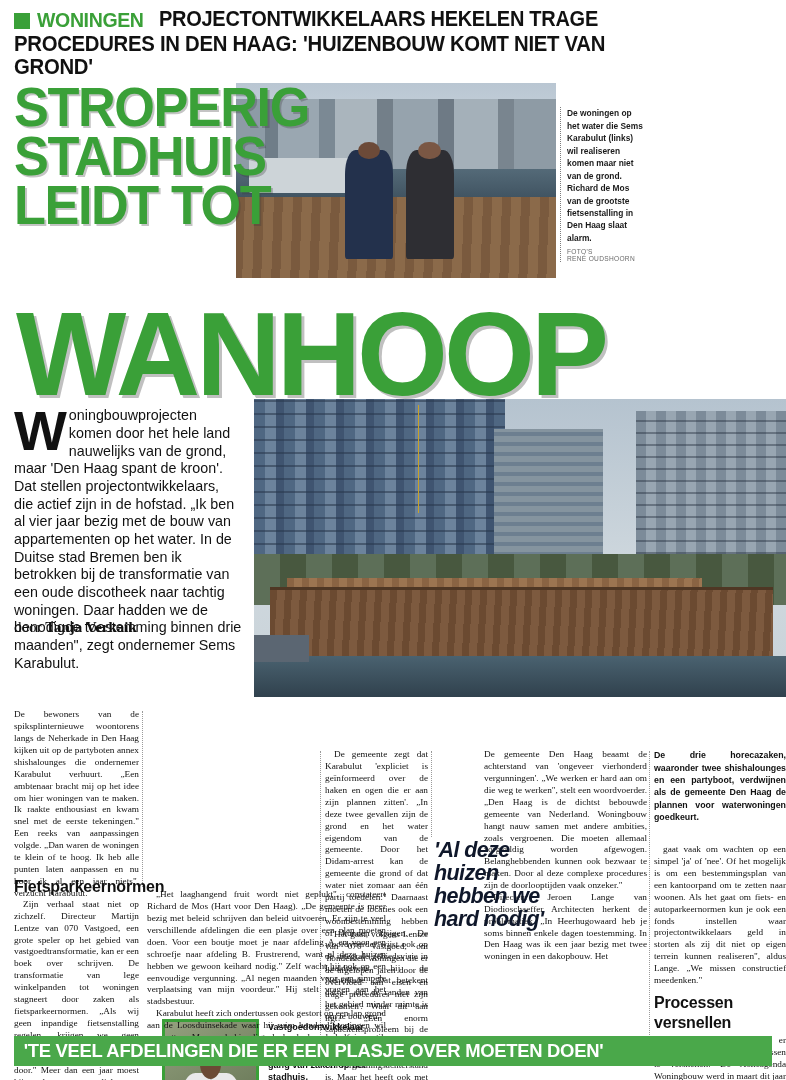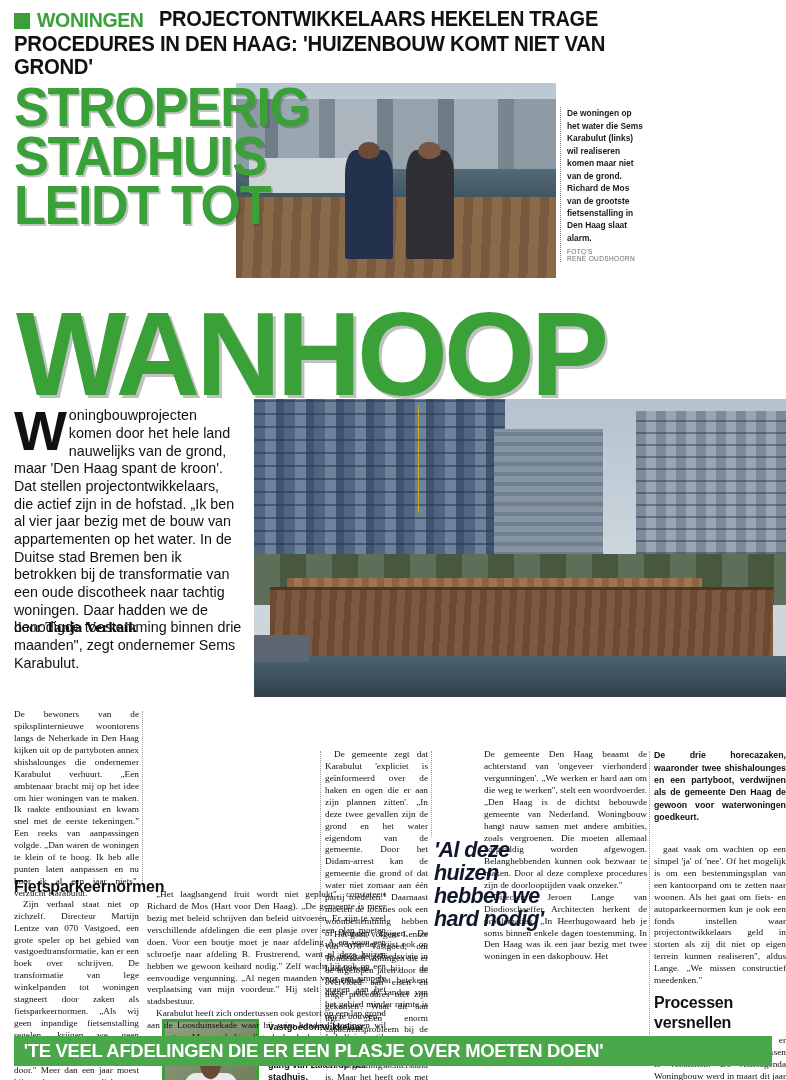--- a/index.html
+++ b/index.html
@@ -348,21 +348,21 @@
     </div>
 
     <div class="col" id="col4"></div>
 
     <div class="col" id="col5">
       <p class="noind">De gemeente Den Haag beaamt de achterstand van 'ongeveer vierhonderd vergunningen'. „We werken er hard aan om die weg te werken", stelt een woordvoerder. „Den Haag is de dichtst bebouwde gemeente van Nederland. Woningbouw hangt nauw samen met andere ambities, zoals vergroenen. Die moeten allemaal zorgvuldig worden afgewogen. Belanghebbenden kunnen ook bezwaar te maken. Door al deze complexe procedures zijn de doorlooptijden vaak onzeker."</p>
       <p>Directeur Jeroen Lange van Diodioschaeffer Architecten herkent de problematiek. „In Heerhugowaard heb je soms binnen enkele dagen toestemming. In Den Haag was ik een jaar bezig met twee woningen in een dakopbouw. Het</p>
     </div>
 
     <div class="col" id="col6">
-      <p class="noind" style="font-family:'Liberation Sans',sans-serif; font-weight:bold; font-size:8.8px; line-height:1.4;">De drie horecazaken, waaronder twee shishalounges en een partyboot, verdwijnen als de gemeente Den Haag de gewoon voor waterwoningen goedkeurt.</p>
+      <p class="noind" style="font-family:'Liberation Sans',sans-serif; font-weight:bold; font-size:8.8px; line-height:1.4;">De drie horecazaken, waaronder twee shishalounges en een partyboot, verdwijnen als de gemeente Den Haag de plannen voor waterwoningen goedkeurt.</p>
       <p style="margin-top:21px;">gaat vaak om wachten op een simpel 'ja' of 'nee'. Of het mogelijk is om een bestemmingsplan van een kantoorpand om te zetten naar woonen. Als het gaat om fiets- en autoparkeernormen kun je ook een fonds instellen waar projectontwikkelaars geld in storten als zij dit niet op eigen terrein kunnen realiseren", aldus Lange. „We missen constructief meedenken."</p>
       <div class="subhead">Processen versnellen</div>
       <p>Den Haag geeft aan dat er stappen zijn gezet om de processen te versnellen. De Actieagenda Woningbouw werd in maart dit jaar ondertekend door ontwikkelaars, beleggers, aannemers en woningbouwcorporaties. Daarin staat onder meer dat procedures worden versimpeld en maatwerk het uitgangspunt is. Daarnaast komt er versoepeld beleid voor splitsen, optoppen en verkamering. Ook wil Den Haag, zodra het Rijk toestemming geeft, een leegstandsverordening invoeren.</p>
     </div>
   </div>
 
   <div class="banner">
     <span>'Te veel afdelingen die er een plasje over moeten doen'</span>
   </div>
 </div>

